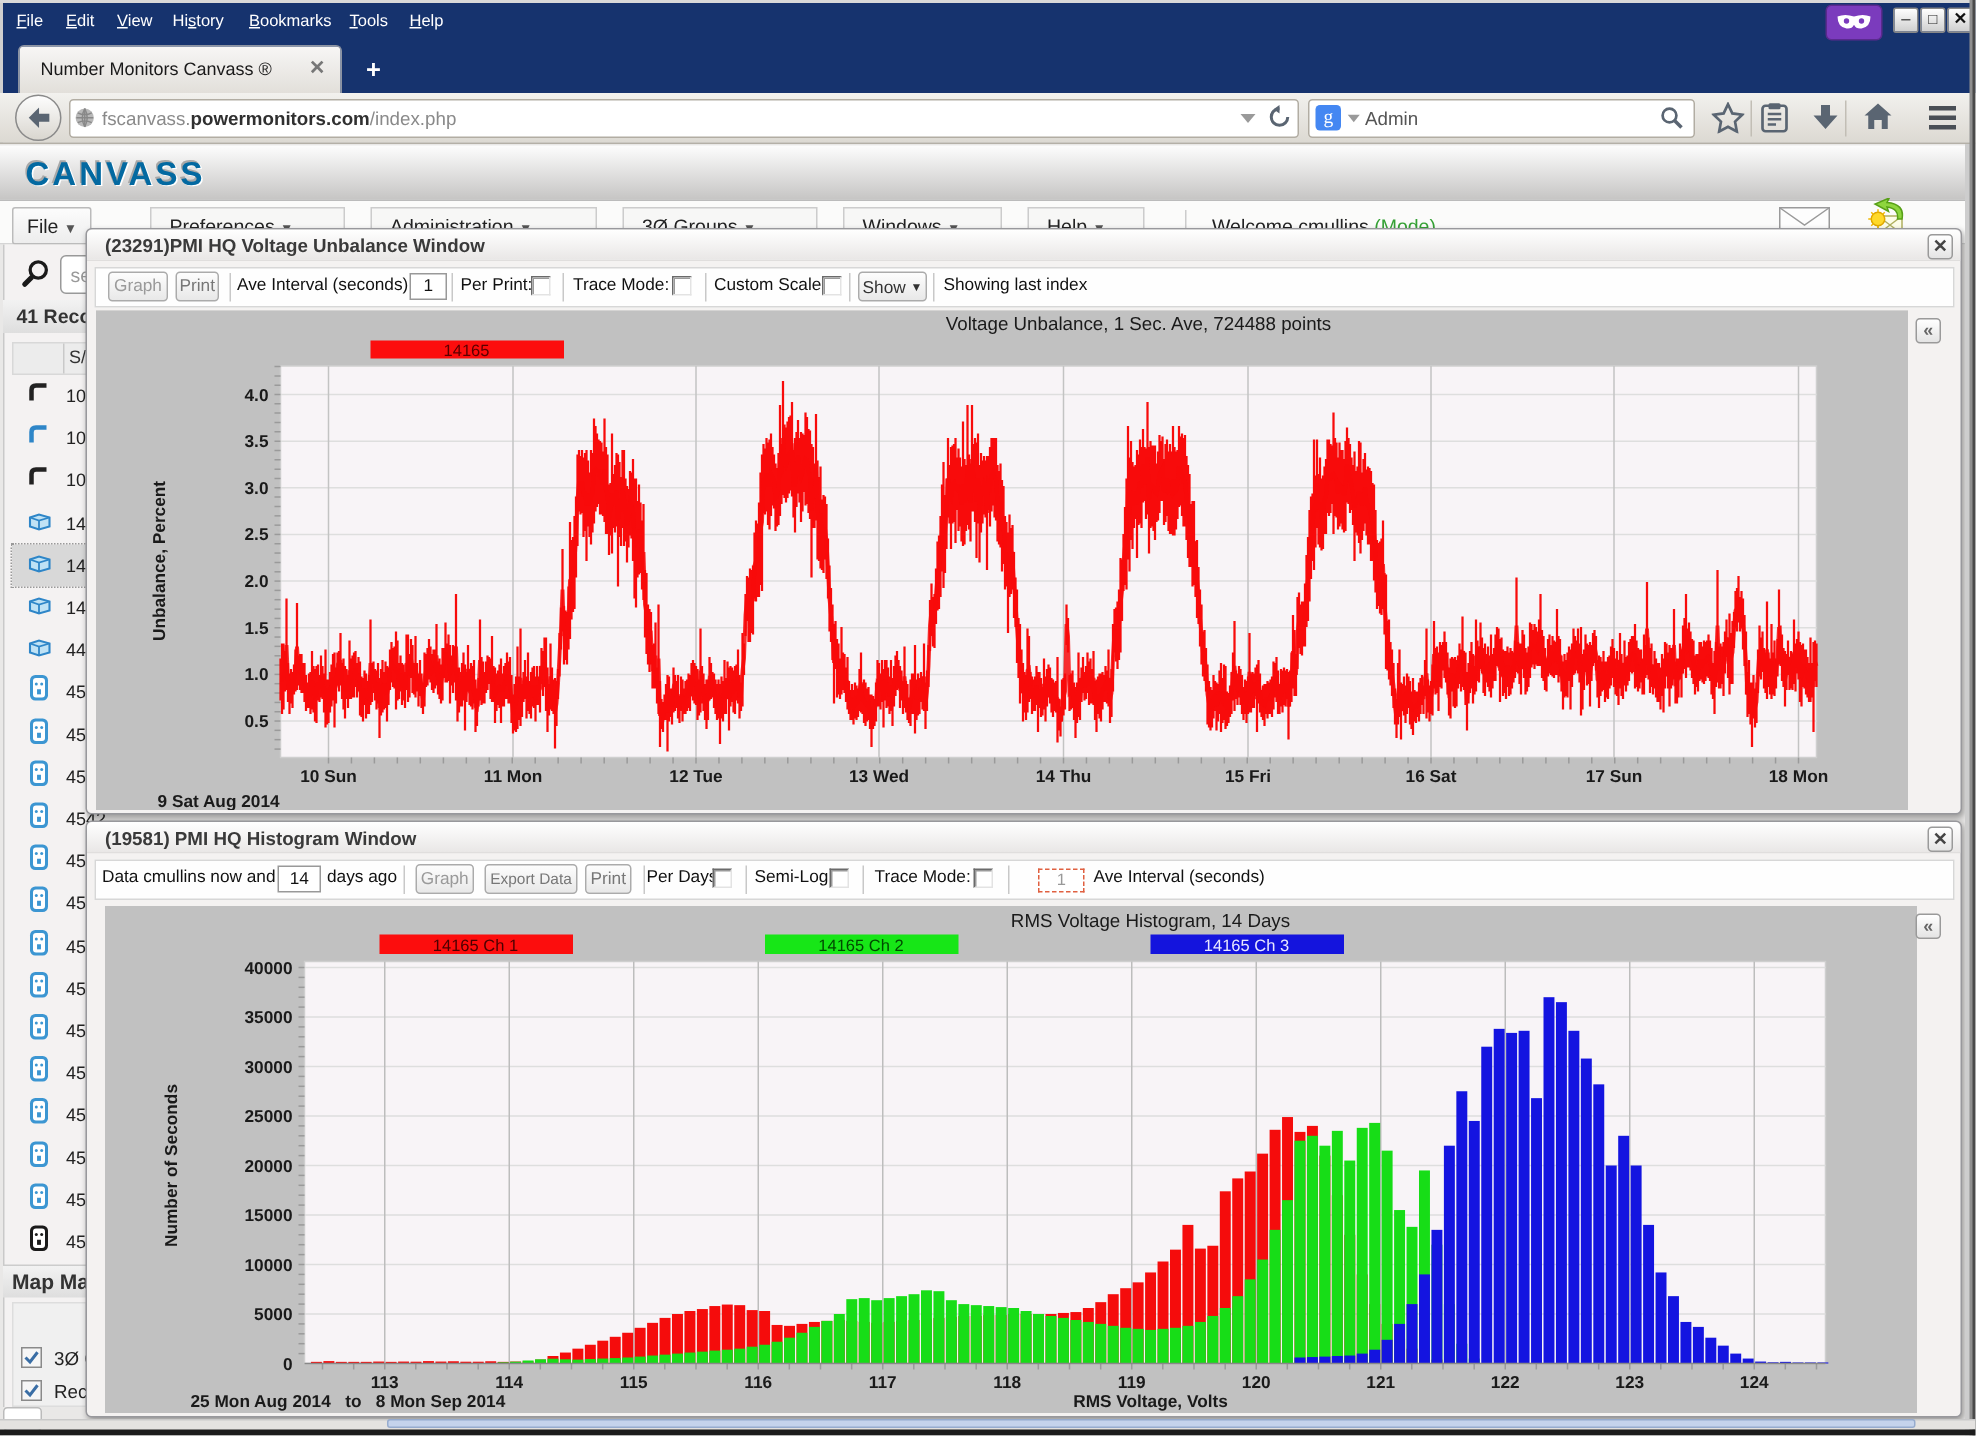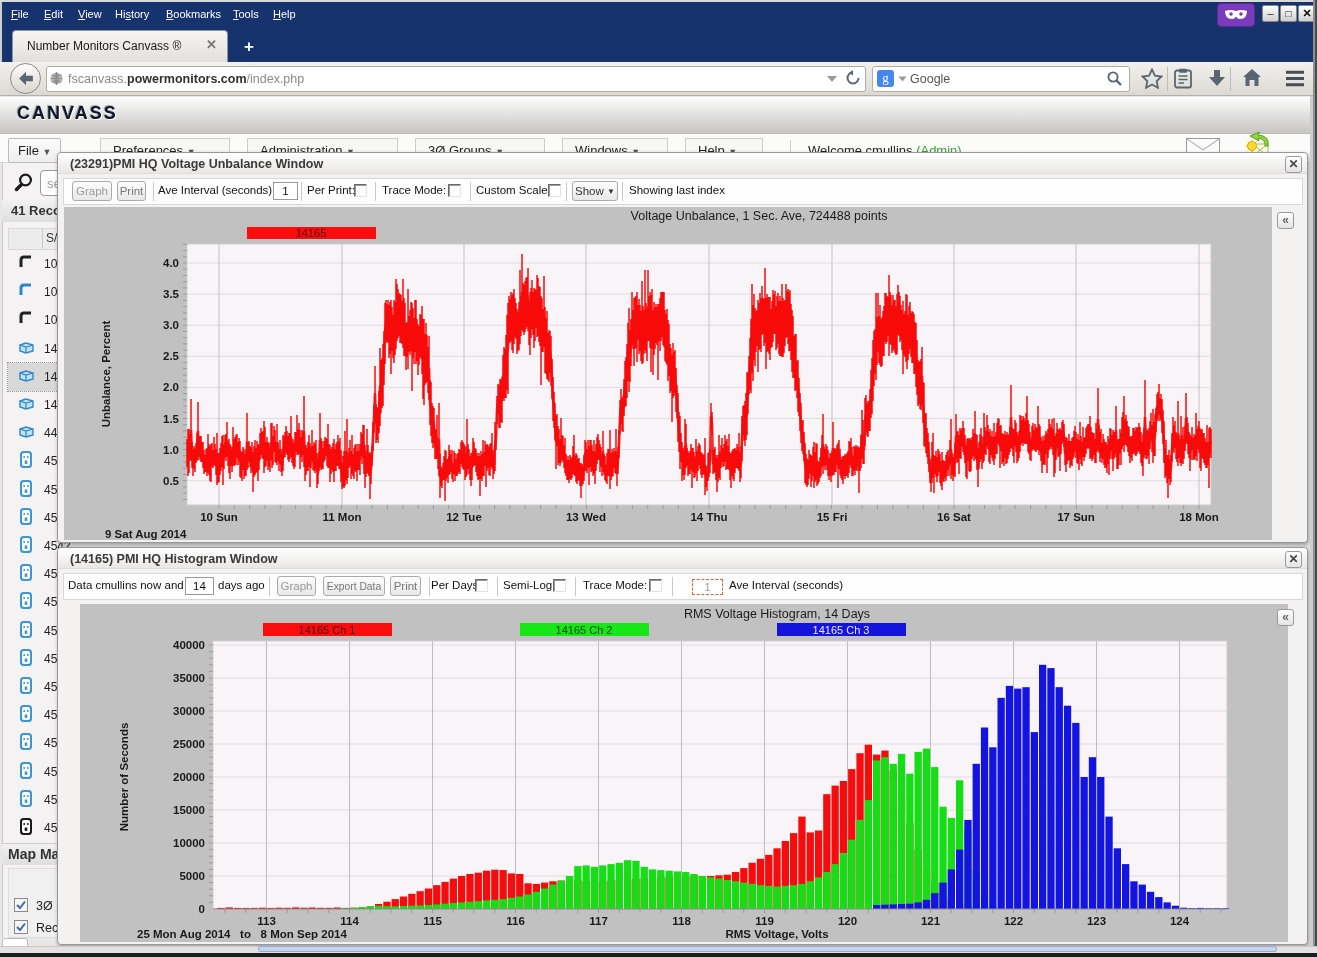--- a/index.html
+++ b/index.html
@@ -50,21 +50,21 @@
     <g transform="scale(-1,1) translate(-16,0)">
       <path d="M8 2.5 A5.5 5.5 0 1 1 2.5 8" fill="none" stroke="#5a6572" stroke-width="2"></path>
       <path d="M8 0 L12 2.8 L8 5.6 Z" fill="#5a6572"></path>
     </g>
   </svg>
 <div class="abs" style="left:872px;top:66px;width:258px;height:26px;background:#fff;border:1px solid #b2ada3;border-radius:3px"></div>
 <div class="abs" style="left:877px;top:70px;width:17px;height:17px;background:#4487f2;border-radius:3px;color:#fff;font-size:13px;font-family:&quot;Liberation Serif&quot;,serif;text-align:center;line-height:16px">g</div>
 <svg class="abs" style="left:898px;top:76px" width="9" height="6" viewBox="0 0 9 6">
     <path d="M0.5 0.5 L4.5 5.5 L8.5 0.5 Z" fill="#9a9a9a"></path>
   </svg>
-<div class="abs" style="left:910px;top:72px;font-size:12.5px;color:#555">Google</div>
+<div class="abs" style="left:910px;top:72px;font-size:12.5px;color:#555">Admin</div>
 <svg class="abs" style="left:1106px;top:70px" width="17" height="17" viewBox="0 0 17 17">
     <circle cx="7" cy="7" r="4.6" fill="none" stroke="#5a6572" stroke-width="1.8"></circle>
     <line x1="10.5" y1="10.5" x2="15" y2="15" stroke="#5a6572" stroke-width="2.4"></line>
   </svg>
 <svg class="abs" style="left:1141px;top:68px" width="22" height="21" viewBox="0 0 22 21">
     <path d="M11 1.5 L13.9 7.6 L20.5 8.5 L15.7 13.1 L16.9 19.7 L11 16.5 L5.1 19.7 L6.3 13.1 L1.5 8.5 L8.1 7.6 Z" fill="none" stroke="#5a6572" stroke-width="1.8"></path>
   </svg>
 <div class="abs" style="left:1167px;top:67px;width:1px;height:24px;background:#c2beb5"></div>
 <svg class="abs" style="left:1173px;top:68px" width="20" height="21" viewBox="0 0 20 21">
     <rect x="2" y="2.5" width="16" height="17" rx="2" fill="none" stroke="#5a6572" stroke-width="1.8"></rect>
@@ -77,30 +77,30 @@
 <div class="abs" style="left:1230px;top:67px;width:1px;height:24px;background:#c2beb5"></div>
 <svg class="abs" style="left:1241px;top:67px" width="22" height="22" viewBox="0 0 22 22">
     <path d="M11 2 L20 10 H17.5 V19 H13.5 V13 H8.5 V19 H4.5 V10 H2 Z" fill="#5a6572"></path>
   </svg>
 <svg class="abs" style="left:1285px;top:70px" width="20" height="17" viewBox="0 0 20 17">
     <path d="M1 2.2 H19 M1 8.5 H19 M1 14.8 H19" stroke="#4a4f56" stroke-width="3"></path>
   </svg>
 
 <div class="abs" style="left:0;top:96px;width:1310px;height:861px;background:#e9e8e7"></div>
 <div class="abs" style="left:0;top:97px;width:1310px;height:37px;background:linear-gradient(#fdfdfd,#c6c5c4);border-bottom:1px solid #bbb"></div>
-<div class="abs" style="left:17px;top:103px;font-size:18px;font-weight:bold;letter-spacing:2px;color:#0f172a;text-shadow:-1px -1px 0 #a8a8a8,1px 1px 0 #ffffff">CANVASS</div>
+<div class="abs" style="left:17px;top:103px;font-size:22px;font-weight:bold;letter-spacing:2px;color:#0369a1;text-shadow:-1px -1px 0 #a8a8a8,1px 1px 0 #ffffff">CANVASS</div>
 <div class="abs" style="left:0;top:134px;width:1310px;height:29px;background:#fbfbfa;border-bottom:1px solid #d5d5d5"></div>
 <div class="abs" style="left:8px;top:138px;height:25px;border:1px solid #bbb;border-radius:2px;background:linear-gradient(#fcfcfc,#ededed);padding:4px 9px;font-size:13px;color:#222">File <span style="font-size:9px;color:#555">▼</span></div>
 <div class="abs" style="left:100px;top:138px;height:25px;border:1px solid #ccc;background:#f7f7f6;padding:4px 12px;font-size:13px;color:#222;width:130px">Preferences <span style="font-size:9px;color:#555">▼</span></div>
 <div class="abs" style="left:247px;top:138px;height:25px;border:1px solid #ccc;background:#f7f7f6;padding:4px 12px;font-size:13px;color:#222;width:151px">Administration <span style="font-size:9px;color:#555">▼</span></div>
 <div class="abs" style="left:415px;top:138px;height:25px;border:1px solid #ccc;background:#f7f7f6;padding:4px 12px;font-size:13px;color:#222;width:130px">3Ø Groups <span style="font-size:9px;color:#555">▼</span></div>
 <div class="abs" style="left:562px;top:138px;height:25px;border:1px solid #ccc;background:#f7f7f6;padding:4px 12px;font-size:13px;color:#222;width:106px">Windows <span style="font-size:9px;color:#555">▼</span></div>
 <div class="abs" style="left:685px;top:138px;height:25px;border:1px solid #ccc;background:#f7f7f6;padding:4px 12px;font-size:13px;color:#222;width:78px">Help <span style="font-size:9px;color:#555">▼</span></div>
 <div class="abs" style="left:790px;top:140px;width:1px;height:20px;background:#ccc"></div>
-<div class="abs" style="left:808px;top:143px;font-size:13px;color:#222">Welcome cmullins <span style="color:#35a135">(Admin)</span></div>
+<div class="abs" style="left:808px;top:143px;font-size:13px;color:#222">Welcome cmullins <span style="color:#35a135">(Mode)</span></div>
 <svg class="abs" style="left:1186px;top:138px" width="34" height="17" viewBox="0 0 34 17">
     <rect x="0.5" y="0.5" width="33" height="16" fill="#fdfdfd" stroke="#9a9a9a"></rect>
     <path d="M0.5 0.5 L17 12 L33.5 0.5" fill="none" stroke="#9a9a9a"></path>
   </svg>
 <svg class="abs" style="left:1240px;top:132px" width="32" height="26" viewBox="0 0 32 26">
     <rect x="12" y="12" width="16" height="12" fill="#fdfde8" stroke="#b0b060"></rect>
     <path d="M12 12 L28 24 M12 24 L28 12" stroke="#b0b060" fill="none"></path>
     <path d="M28 14 Q30 4 18 3 L19.5 0 L10 4 L19 9 L18 6 Q26 7 25 14 Z" fill="#8ed63e" stroke="#58a018" stroke-width="1"></path>
     <circle cx="12" cy="14" r="4.5" fill="#ffd92a" stroke="#e0a800"></circle>
     <g stroke="#f0b800">
@@ -509,21 +509,21 @@
         </g>
 <path d="M123 232V260 M124 222V269 M125 222V266 M126 227V254 M127 192V253 M128 235V261 M129 242V269 M130 239V262 M131 241V265 M132 236V256 M133 226V254 M134 195V253 M135 230V250 M136 229V253 M137 229V255 M138 235V255 M139 235V261 M140 243V267 M141 248V265 M142 242V265 M143 241V269 M144 227V266 M145 237V268 M146 239V274 M147 237V275 M148 236V260 M149 243V261 M150 230V258 M151 237V259 M152 242V268 M153 226V278 M154 246V276 M155 246V275 M156 241V268 M157 236V264 M158 229V260 M159 228V278 M160 238V262 M161 228V250 M162 227V254 M163 215V250 M164 235V259 M165 232V266 M166 237V272 M167 239V259 M168 243V265 M169 220V259 M170 232V259 M171 230V258 M172 228V258 M173 227V251 M174 235V258 M175 231V254 M176 234V270 M177 244V271 M178 245V274 M179 240V263 M180 242V272 M181 247V269 M182 243V269 M183 206V263 M184 235V261 M185 234V255 M186 239V260 M187 240V266 M188 235V262 M189 245V285 M190 239V270 M191 233V268 M192 241V266 M193 234V265 M194 237V274 M195 238V263 M196 226V253 M197 221V248 M198 225V251 M199 224V252 M200 214V266 M201 220V260 M202 235V259 M203 230V254 M204 235V263 M205 236V260 M206 241V265 M207 216V253 M208 216V261 M209 229V258 M210 219V245 M211 223V255 M212 235V256 M213 217V258 M214 235V254 M215 242V264 M216 233V257 M217 242V265 M218 248V269 M219 228V264 M220 229V251 M221 225V250 M222 219V246 M223 224V248 M224 229V253 M225 226V255 M226 226V252 M227 209V250 M228 234V256 M229 232V259 M230 236V262 M231 225V260 M232 225V245 M233 208V248 M234 222V248 M235 216V247 M236 223V262 M237 230V250 M238 223V255 M239 224V248 M240 189V260 M241 238V274 M242 238V268 M243 241V264 M244 235V264 M245 228V260 M246 236V280 M247 241V261 M248 223V254 M249 239V263 M250 235V264 M251 237V266 M252 233V262 M253 246V281 M254 252V277 M255 245V264 M256 206V260 M257 231V263 M258 234V262 M259 241V262 M260 234V255 M261 230V253 M262 231V249 M263 232V259 M264 217V261 M265 237V261 M266 238V275 M267 242V267 M268 240V263 M269 236V265 M270 232V275 M271 242V264 M272 237V264 M273 235V259 M274 228V259 M275 234V262 M276 231V262 M277 243V275 M278 256V282 M279 249V280 M280 244V281 M281 224V279 M282 244V273 M283 212V277 M284 249V271 M285 241V261 M286 233V259 M287 244V272 M288 228V267 M289 247V269 M290 241V272 M291 238V264 M292 237V265 M293 244V274 M294 237V263 M295 244V263 M296 237V268 M297 225V249 M298 227V257 M299 218V251 M300 218V267 M301 238V281 M302 249V270 M303 222V266 M304 238V267 M305 246V269 M306 245V292 M307 247V277 M308 239V259 M309 215V244 M310 198V226 M311 159V214 M312 197V236 M313 200V233 M314 201V236 M315 184V226 M316 141V219 M317 153V206 M318 151V201 M319 137V199 M320 124V178 M321 96V157 M322 93V134 M323 97V136 M324 93V135 M325 98V151 M326 95V147 M327 93V167 M328 100V144 M329 108V151 M330 93V156 M331 95V148 M332 72V142 M333 77V134 M334 82V131 M335 86V129 M336 87V136 M337 88V136 M338 94V137 M339 72V141 M340 91V149 M341 96V149 M342 116V163 M343 115V150 M344 82V162 M345 109V145 M346 103V148 M347 95V144 M348 96V184 M349 101V151 M350 111V157 M351 93V145 M352 93V157 M353 112V154 M354 117V168 M355 119V158 M356 107V150 M357 108V152 M358 99V167 M359 112V192 M360 112V198 M361 127V178 M362 116V176 M363 128V175 M364 140V186 M365 129V193 M366 173V218 M367 175V229 M368 196V236 M369 199V241 M370 201V236 M371 223V252 M372 222V252 M373 208V252 M374 238V262 M375 196V269 M376 247V291 M377 259V279 M378 261V281 M379 256V273 M380 249V273 M381 243V294 M382 244V274 M383 252V271 M384 252V276 M385 238V268 M386 243V267 M387 247V265 M388 243V272 M389 257V275 M390 244V267 M391 246V274 M392 252V269 M393 247V269 M394 246V267 M395 242V265 M396 243V267 M397 235V257 M398 233V260 M399 235V262 M400 237V263 M401 239V273 M402 246V270 M403 212V268 M404 237V262 M405 242V267 M406 249V273 M407 246V279 M408 246V273 M409 231V260 M410 235V259 M411 241V258 M412 242V265 M413 246V269 M414 249V273 M415 246V272 M416 249V289 M417 244V272 M418 247V274 M419 233V269 M420 245V269 M421 234V259 M422 238V280 M423 237V264 M424 238V261 M425 240V268 M426 237V269 M427 236V260 M428 226V262 M429 243V272 M430 248V267 M431 215V264 M432 222V243 M433 189V217 M434 177V207 M435 178V221 M436 172V221 M437 173V215 M438 170V216 M439 148V192 M440 140V194 M441 142V191 M442 128V191 M443 108V183 M444 96V187 M445 89V135 M446 92V136 M447 85V134 M448 88V143 M449 86V146 M450 82V137 M451 91V130 M452 96V132 M453 102V147 M454 105V144 M455 95V143 M456 63V137 M457 89V129 M458 47V123 M459 76V125 M460 78V128 M461 74V125 M462 71V122 M463 70V120 M464 61V124 M465 93V138 M466 85V148 M467 81V131 M468 73V122 M469 85V128 M470 81V141 M471 82V134 M472 83V121 M473 68V130 M474 71V129 M475 79V135 M476 80V139 M477 89V178 M478 91V145 M479 102V145 M480 69V140 M481 100V166 M482 111V167 M483 104V172 M484 126V173 M485 123V175 M486 124V166 M487 129V179 M488 152V192 M489 170V214 M490 185V221 M491 196V233 M492 209V262 M493 207V239 M494 219V258 M495 222V256 M496 232V259 M497 211V256 M498 228V253 M499 229V255 M500 238V261 M501 231V266 M502 247V269 M503 253V273 M504 249V273 M505 253V276 M506 248V272 M507 250V273 M508 252V271 M509 239V267 M510 228V268 M511 249V269 M512 246V275 M513 248V277 M514 252V274 M515 251V273 M516 256V279 M517 256V291 M518 257V279 M519 259V277 M520 248V274 M521 233V264 M522 235V264 M523 242V266 M524 233V261 M525 239V278 M526 233V260 M527 233V265 M528 238V264 M529 244V269 M530 233V267 M531 245V277 M532 237V264 M533 230V257 M534 227V253 M535 233V252 M536 237V265 M537 240V260 M538 247V269 M539 224V265 M540 247V268 M541 249V273 M542 258V275 M543 246V277 M544 242V269 M545 242V269 M546 223V282 M547 246V273 M548 242V270 M549 245V269 M550 241V261 M551 244V266 M552 222V267 M553 248V279 M554 240V267 M555 223V251 M556 193V227 M557 182V217 M558 191V224 M559 189V225 M560 172V209 M561 154V200 M562 150V199 M563 137V191 M564 116V174 M565 101V185 M566 123V175 M567 112V159 M568 85V138 M569 103V142 M570 91V159 M571 90V142 M572 89V141 M573 85V155 M574 98V133 M575 92V147 M576 98V144 M577 104V154 M578 74V157 M579 99V156 M580 103V147 M581 63V143 M582 96V146 M583 102V154 M584 63V134 M585 89V134 M586 85V141 M587 88V165 M588 82V142 M589 103V168 M590 95V148 M591 100V142 M592 97V136 M593 100V138 M594 97V173 M595 97V133 M596 91V144 M597 85V134 M598 85V130 M599 85V138 M600 85V140 M601 103V154 M602 107V156 M603 102V158 M604 113V174 M605 117V169 M606 137V186 M607 141V184 M608 148V215 M609 136V191 M610 145V189 M611 143V186 M612 161V205 M613 178V211 M614 186V235 M615 205V245 M616 209V262 M617 226V255 M618 235V274 M619 241V268 M620 243V273 M621 212V268 M622 217V261 M623 241V259 M624 244V269 M625 246V267 M626 244V267 M627 237V263 M628 241V281 M629 241V265 M630 245V271 M631 251V270 M632 232V266 M633 244V274 M634 239V264 M635 236V258 M636 238V262 M637 245V268 M638 246V271 M639 248V267 M640 247V268 M641 231V288 M642 259V280 M643 264V284 M644 246V274 M645 245V270 M646 242V266 M647 196V223 M648 205V228 M649 243V267 M650 242V266 M651 240V265 M652 248V273 M653 251V285 M654 248V275 M655 228V271 M656 245V273 M657 238V261 M658 231V255 M659 241V260 M660 237V259 M661 228V255 M662 234V263 M663 232V262 M664 239V262 M665 227V263 M666 247V273 M667 246V281 M668 244V269 M669 242V272 M670 242V274 M671 241V266 M672 243V261 M673 237V261 M674 240V262 M675 226V264 M676 245V275 M677 239V271 M678 209V254 M679 199V228 M680 198V234 M681 194V239 M682 186V233 M683 165V228 M684 166V207 M685 149V187 M686 131V183 M687 112V186 M688 77V166 M689 98V174 M690 87V153 M691 101V159 M692 104V145 M693 103V139 M694 93V165 M695 96V143 M696 86V142 M697 91V145 M698 79V128 M699 91V127 M700 92V139 M701 61V136 M702 91V162 M703 87V145 M704 90V144 M705 90V147 M706 90V153 M707 102V141 M708 94V140 M709 83V135 M710 87V127 M711 84V127 M712 99V143 M713 89V141 M714 86V137 M715 94V147 M716 89V149 M717 94V149 M718 77V150 M719 91V150 M720 94V146 M721 93V139 M722 77V131 M723 84V130 M724 82V137 M725 85V144 M726 83V144 M727 97V153 M728 103V165 M729 109V171 M730 129V171 M731 127V184 M732 127V183 M733 154V191 M734 153V205 M735 171V209 M736 186V224 M737 196V236 M738 214V244 M739 213V247 M740 225V254 M741 236V276 M742 247V278 M743 251V280 M744 253V278 M745 243V272 M746 247V267 M747 248V280 M748 249V274 M749 240V269 M750 235V281 M751 245V275 M752 236V273 M753 237V279 M754 254V277 M755 255V275 M756 250V271 M757 241V269 M758 228V260 M759 207V267 M760 240V259 M761 242V263 M762 237V258 M763 239V263 M764 243V269 M765 251V273 M766 246V269 M767 247V275 M768 244V269 M769 215V268 M770 242V268 M771 241V265 M772 242V265 M773 238V257 M774 236V281 M775 233V262 M776 242V268 M777 253V271 M778 250V273 M779 249V277 M780 249V269 M781 247V272 M782 248V269 M783 246V269 M784 244V271 M785 234V266 M786 235V258 M787 231V261 M788 240V269 M789 249V269 M790 239V264 M791 240V268 M792 238V263 M793 240V264 M794 239V259 M795 241V286 M796 240V264 M797 228V261 M798 203V252 M799 213V257 M800 229V257 M801 191V239 M802 188V225 M803 196V229 M804 194V230 M805 194V224 M806 182V224 M807 163V211 M808 151V207 M809 133V194 M810 124V179 M811 122V167 M812 86V173 M813 110V158 M814 86V145 M815 109V156 M816 98V158 M817 112V160 M818 110V159 M819 104V149 M820 99V149 M821 86V135 M822 86V137 M823 89V135 M824 90V129 M825 68V149 M826 85V137 M827 88V138 M828 98V146 M829 88V144 M830 93V142 M831 93V146 M832 99V148 M833 87V147 M834 78V128 M835 85V129 M836 89V135 M837 98V133 M838 103V143 M839 94V167 M840 107V148 M841 104V150 M842 87V155 M843 88V162 M844 108V153 M845 99V147 M846 95V142 M847 106V150 M848 104V156 M849 105V156 M850 107V167 M851 115V167 M852 116V180 M853 133V188 M854 153V199 M855 155V197 M856 154V202 M857 152V203 M858 140V199 M859 175V216 M860 176V239 M861 207V240 M862 206V246 M863 221V250 M864 226V257 M865 235V265 M866 252V276 M867 259V285 M868 235V276 M869 226V271 M870 248V286 M871 249V267 M872 244V270 M873 250V275 M874 242V269 M875 244V265 M876 247V276 M877 254V279 M878 245V283 M879 253V274 M880 254V275 M881 254V271 M882 248V274 M883 245V269 M884 243V263 M885 250V269 M886 233V257 M887 212V272 M888 246V268 M889 250V274 M890 247V269 M891 236V270 M892 207V252 M893 225V256 M894 224V255 M895 228V267 M896 221V251 M897 223V252 M898 221V240 M899 214V245 M900 221V248 M901 228V256 M902 238V270 M903 232V272 M904 231V254 M905 232V264 M906 231V265 M907 233V264 M908 230V252 M909 222V249 M910 226V254 M911 204V251 M912 227V253 M913 228V263 M914 241V280 M915 235V262 M916 227V255 M917 221V252 M918 229V262 M919 237V256 M920 206V254 M921 220V247 M922 224V248 M923 208V239 M924 218V242 M925 225V255 M926 222V257 M927 229V248 M928 224V251 M929 230V254 M930 216V258 M931 229V252 M932 225V247 M933 216V247 M934 211V237 M935 212V238 M936 219V261 M937 218V244 M938 226V257 M939 227V255 M940 227V259 M941 224V251 M942 228V257 M943 225V256 M944 227V252 M945 228V248 M946 220V245 M947 178V241 M948 221V242 M949 222V249 M950 222V256 M951 213V239 M952 216V245 M953 225V256 M954 228V254 M955 224V251 M956 208V245 M957 209V238 M958 213V236 M959 209V239 M960 211V236 M961 214V237 M962 206V237 M963 189V237 M964 213V245 M965 217V247 M966 225V253 M967 232V254 M968 219V244 M969 216V242 M970 223V243 M971 217V244 M972 220V245 M973 221V243 M974 199V243 M975 217V248 M976 219V244 M977 230V254 M978 234V266 M979 229V258 M980 233V257 M981 228V258 M982 224V247 M983 226V266 M984 222V251 M985 212V243 M986 217V242 M987 220V240 M988 212V242 M989 222V248 M990 211V270 M991 229V266 M992 226V253 M993 216V241 M994 222V250 M995 223V249 M996 221V264 M997 223V247 M998 215V237 M999 213V235 M1000 217V240 M1001 233V258 M1002 230V265 M1003 231V257 M1004 234V254 M1005 227V253 M1006 234V261 M1007 234V258 M1008 231V259 M1009 230V252 M1010 224V250 M1011 219V245 M1012 225V251 M1013 232V256 M1014 227V257 M1015 233V263 M1016 215V252 M1017 229V257 M1018 235V259 M1019 220V250 M1020 231V254 M1021 230V250 M1022 221V247 M1023 219V241 M1024 217V242 M1025 217V241 M1026 209V252 M1027 220V251 M1028 225V254 M1029 226V252 M1030 226V248 M1031 232V256 M1032 216V256 M1033 223V245 M1034 181V243 M1035 218V246 M1036 225V255 M1037 222V251 M1038 236V256 M1039 227V252 M1040 232V258 M1041 235V261 M1042 235V261 M1043 238V266 M1044 229V257 M1045 232V268 M1046 221V252 M1047 222V244 M1048 228V252 M1049 223V264 M1050 225V252 M1051 225V250 M1052 199V246 M1053 234V262 M1054 232V262 M1055 232V258 M1056 222V246 M1057 226V258 M1058 210V242 M1059 205V239 M1060 189V245 M1061 212V238 M1062 208V238 M1063 214V240 M1064 219V245 M1065 220V249 M1066 230V256 M1067 229V251 M1068 229V254 M1069 221V247 M1070 221V246 M1071 224V248 M1072 220V249 M1073 221V247 M1074 220V244 M1075 216V245 M1076 220V247 M1077 225V256 M1078 235V259 M1079 227V269 M1080 221V251 M1081 173V248 M1082 224V252 M1083 222V252 M1084 224V249 M1085 221V257 M1086 214V242 M1087 206V231 M1088 218V245 M1089 202V256 M1090 215V249 M1091 207V249 M1092 201V225 M1093 187V212 M1094 185V214 M1095 177V208 M1096 191V214 M1097 187V212 M1098 192V226 M1099 203V237 M1100 214V256 M1101 241V271 M1102 233V269 M1103 248V276 M1104 248V291 M1105 243V272 M1106 252V278 M1107 248V275 M1108 226V255 M1109 210V244 M1110 218V246 M1111 214V241 M1112 225V252 M1113 228V255 M1114 194V259 M1115 228V251 M1116 232V256 M1117 209V259 M1118 228V256 M1119 220V257 M1120 232V252 M1121 219V244 M1122 186V236 M1123 210V237 M1124 216V247 M1125 225V251 M1126 227V264 M1127 229V253 M1128 220V243 M1129 231V253 M1130 227V252 M1131 229V253 M1132 206V249 M1133 222V254 M1134 219V242 M1135 214V246 M1136 221V261 M1137 223V264 M1138 222V251 M1139 226V252 M1140 226V256 M1141 231V258 M1142 235V261 M1143 218V261 M1144 235V258 M1145 221V281 M1146 220V247 M1147 222V251" stroke="#f80b0b" stroke-width="1.5" fill="none"></path>
 <path d="M123 246 L124 246 L125 244 L126 241 L127 223 L128 248 L129 255 L130 250 L131 253 L132 246 L133 240 L134 224 L135 240 L136 241 L137 242 L138 245 L139 248 L140 255 L141 257 L142 254 L143 255 L144 247 L145 253 L146 257 L147 256 L148 248 L149 252 L150 244 L151 248 L152 255 L153 252 L154 261 L155 260 L156 254 L157 250 L158 245 L159 253 L160 250 L161 239 L162 241 L163 233 L164 247 L165 249 L166 254 L167 249 L168 254 L169 240 L170 246 L171 244 L172 243 L173 239 L174 246 L175 242 L176 252 L177 257 L178 259 L179 252 L180 257 L181 258 L182 256 L183 235 L184 248 L185 245 L186 249 L187 253 L188 248 L189 265 L190 255 L191 251 L192 253 L193 249 L194 256 L195 251 L196 239 L197 235 L198 238 L199 238 L200 240 L201 240 L202 247 L203 242 L204 249 L205 248 L206 253 L207 235 L208 239 L209 243 L210 232 L211 239 L212 245 L213 237 L214 245 L215 253 L216 245 L217 254 L218 259 L219 246 L220 240 L221 238 L222 233 L223 236 L224 241 L225 240 L226 239 L227 230 L228 245 L229 246 L230 249 L231 243 L232 235 L233 228 L234 235 L235 232 L236 242 L237 240 L238 239 L239 236 L240 224 L241 256 L242 253 L243 253 L244 249 L245 244 L246 258 L247 251 L248 239 L249 251 L250 249 L251 252 L252 247 L253 264 L254 265 L255 255 L256 233 L257 247 L258 248 L259 251 L260 244 L261 241 L262 240 L263 246 L264 239 L265 249 L266 256 L267 254 L268 252 L269 251 L270 253 L271 253 L272 250 L273 247 L274 243 L275 248 L276 247 L277 259 L278 269 L279 264 L280 262 L281 251 L282 258 L283 245 L284 260 L285 251 L286 246 L287 258 L288 248 L289 258 L290 257 L291 251 L292 251 L293 259 L294 250 L295 254 L296 252 L297 237 L298 242 L299 235 L300 243 L301 260 L302 259 L303 244 L304 252 L305 258 L306 268 L307 262 L308 249 L309 230 L310 212 L311 186 L312 216 L313 217 L314 219 L315 205 L316 180 L317 179 L318 176 L319 168 L320 151 L321 126 L322 114 L323 117 L324 114 L325 124 L326 121 L327 130 L328 122 L329 130 L330 124 L331 122 L332 107 L333 106 L334 107 L335 107 L336 111 L337 112 L338 116 L339 106 L340 120 L341 122 L342 139 L343 132 L344 122 L345 127 L346 125 L347 120 L348 140 L349 126 L350 134 L351 119 L352 125 L353 133 L354 143 L355 139 L356 128 L357 130 L358 133 L359 152 L360 155 L361 153 L362 146 L363 152 L364 163 L365 161 L366 196 L367 202 L368 216 L369 220 L370 218 L371 238 L372 237 L373 230 L374 250 L375 232 L376 269 L377 269 L378 271 L379 265 L380 261 L381 268 L382 259 L383 261 L384 264 L385 253 L386 255 L387 256 L388 258 L389 266 L390 256 L391 260 L392 261 L393 258 L394 257 L395 254 L396 255 L397 246 L398 247 L399 249 L400 250 L401 256 L402 258 L403 240 L404 249 L405 254 L406 261 L407 262 L408 259 L409 246 L410 247 L411 250 L412 254 L413 258 L414 261 L415 259 L416 269 L417 258 L418 261 L419 251 L420 257 L421 246 L422 259 L423 251 L424 249 L425 254 L426 253 L427 248 L428 244 L429 257 L430 257 L431 240 L432 232 L433 203 L434 192 L435 200 L436 197 L437 194 L438 193 L439 170 L440 167 L441 167 L442 160 L443 146 L444 141 L445 112 L446 114 L447 109 L448 116 L449 116 L450 109 L451 111 L452 114 L453 125 L454 124 L455 119 L456 100 L457 109 L458 85 L459 100 L460 103 L461 100 L462 96 L463 95 L464 93 L465 116 L466 116 L467 106 L468 97 L469 107 L470 111 L471 108 L472 102 L473 99 L474 100 L475 107 L476 110 L477 133 L478 118 L479 124 L480 105 L481 133 L482 139 L483 138 L484 150 L485 149 L486 145 L487 154 L488 172 L489 192 L490 203 L491 214 L492 235 L493 223 L494 238 L495 239 L496 246 L497 233 L498 241 L499 242 L500 250 L501 249 L502 258 L503 263 L504 261 L505 264 L506 260 L507 262 L508 261 L509 253 L510 248 L511 259 L512 260 L513 262 L514 263 L515 262 L516 268 L517 274 L518 268 L519 268 L520 261 L521 248 L522 249 L523 254 L524 247 L525 259 L526 246 L527 249 L528 251 L529 257 L530 250 L531 261 L532 250 L533 243 L534 240 L535 242 L536 251 L537 250 L538 258 L539 244 L540 258 L541 261 L542 266 L543 261 L544 255 L545 255 L546 253 L547 259 L548 256 L549 257 L550 251 L551 255 L552 244 L553 263 L554 254 L555 237 L556 210 L557 200 L558 208 L559 207 L560 190 L561 177 L562 174 L563 164 L564 145 L565 143 L566 149 L567 135 L568 112 L569 123 L570 125 L571 116 L572 115 L573 120 L574 116 L575 120 L576 121 L577 129 L578 116 L579 128 L580 125 L581 103 L582 121 L583 128 L584 99 L585 111 L586 113 L587 127 L588 112 L589 136 L590 121 L591 121 L592 116 L593 119 L594 135 L595 115 L596 117 L597 110 L598 108 L599 111 L600 112 L601 128 L602 131 L603 130 L604 144 L605 143 L606 161 L607 163 L608 181 L609 164 L610 167 L611 165 L612 183 L613 194 L614 211 L615 225 L616 235 L617 240 L618 254 L619 254 L620 258 L621 240 L622 239 L623 250 L624 257 L625 257 L626 255 L627 250 L628 261 L629 253 L630 258 L631 261 L632 249 L633 259 L634 251 L635 247 L636 250 L637 257 L638 258 L639 258 L640 258 L641 259 L642 270 L643 274 L644 260 L645 258 L646 254 L647 209 L648 217 L649 255 L650 254 L651 253 L652 261 L653 268 L654 262 L655 250 L656 259 L657 249 L658 243 L659 251 L660 248 L661 242 L662 248 L663 247 L664 250 L665 245 L666 260 L667 264 L668 257 L669 257 L670 258 L671 253 L672 252 L673 249 L674 251 L675 245 L676 260 L677 255 L678 231 L679 214 L680 216 L681 217 L682 210 L683 196 L684 187 L685 168 L686 157 L687 149 L688 121 L689 136 L690 120 L691 130 L692 125 L693 121 L694 129 L695 120 L696 114 L697 118 L698 103 L699 109 L700 116 L701 98 L702 126 L703 116 L704 117 L705 118 L706 121 L707 122 L708 117 L709 109 L710 107 L711 105 L712 121 L713 115 L714 112 L715 120 L716 119 L717 121 L718 113 L719 121 L720 120 L721 116 L722 104 L723 107 L724 109 L725 114 L726 114 L727 125 L728 134 L729 140 L730 150 L731 155 L732 155 L733 173 L734 179 L735 190 L736 205 L737 216 L738 229 L739 230 L740 240 L741 256 L742 262 L743 266 L744 265 L745 258 L746 257 L747 264 L748 261 L749 254 L750 258 L751 260 L752 254 L753 258 L754 265 L755 265 L756 261 L757 255 L758 244 L759 237 L760 249 L761 252 L762 247 L763 251 L764 256 L765 262 L766 258 L767 261 L768 256 L769 241 L770 255 L771 253 L772 253 L773 248 L774 259 L775 247 L776 255 L777 262 L778 262 L779 263 L780 259 L781 259 L782 259 L783 257 L784 258 L785 250 L786 247 L787 246 L788 254 L789 259 L790 252 L791 254 L792 250 L793 252 L794 249 L795 264 L796 252 L797 245 L798 227 L799 235 L800 243 L801 215 L802 207 L803 212 L804 212 L805 209 L806 203 L807 187 L808 179 L809 163 L810 152 L811 144 L812 130 L813 134 L814 115 L815 132 L816 128 L817 136 L818 134 L819 126 L820 124 L821 111 L822 112 L823 112 L824 110 L825 109 L826 111 L827 113 L828 122 L829 116 L830 117 L831 120 L832 123 L833 117 L834 103 L835 107 L836 112 L837 116 L838 123 L839 131 L840 127 L841 127 L842 121 L843 125 L844 130 L845 123 L846 118 L847 128 L848 130 L849 131 L850 137 L851 141 L852 148 L853 160 L854 176 L855 176 L856 178 L857 177 L858 169 L859 196 L860 208 L861 223 L862 226 L863 235 L864 242 L865 250 L866 264 L867 272 L868 256 L869 249 L870 267 L871 258 L872 257 L873 262 L874 255 L875 254 L876 261 L877 267 L878 264 L879 264 L880 264 L881 263 L882 261 L883 257 L884 253 L885 259 L886 245 L887 242 L888 257 L889 262 L890 258 L891 253 L892 229 L893 240 L894 240 L895 247 L896 236 L897 237 L898 230 L899 230 L900 235 L901 242 L902 254 L903 252 L904 242 L905 248 L906 248 L907 249 L908 241 L909 236 L910 240 L911 227 L912 240 L913 246 L914 260 L915 249 L916 241 L917 237 L918 246 L919 247 L920 230 L921 234 L922 236 L923 224 L924 230 L925 240 L926 239 L927 238 L928 237 L929 242 L930 237 L931 240 L932 236 L933 231 L934 224 L935 225 L936 240 L937 231 L938 242 L939 241 L940 243 L941 237 L942 243 L943 240 L944 239 L945 238 L946 232 L947 210 L948 231 L949 236 L950 239 L951 226 L952 230 L953 241 L954 241 L955 237 L956 226 L957 223 L958 224 L959 224 L960 224 L961 226 L962 221 L963 213 L964 229 L965 232 L966 239 L967 243 L968 232 L969 229 L970 233 L971 230 L972 233 L973 232 L974 221 L975 233 L976 232 L977 242 L978 250 L979 243 L980 245 L981 243 L982 235 L983 246 L984 237 L985 228 L986 230 L987 230 L988 227 L989 235 L990 241 L991 247 L992 240 L993 229 L994 236 L995 236 L996 243 L997 235 L998 226 L999 224 L1000 229 L1001 246 L1002 247 L1003 244 L1004 244 L1005 240 L1006 248 L1007 246 L1008 245 L1009 241 L1010 237 L1011 232 L1012 238 L1013 244 L1014 242 L1015 248 L1016 233 L1017 243 L1018 247 L1019 235 L1020 243 L1021 240 L1022 234 L1023 230 L1024 230 L1025 229 L1026 231 L1027 236 L1028 239 L1029 239 L1030 237 L1031 244 L1032 236 L1033 234 L1034 212 L1035 232 L1036 240 L1037 236 L1038 246 L1039 240 L1040 245 L1041 248 L1042 248 L1043 252 L1044 243 L1045 250 L1046 236 L1047 233 L1048 240 L1049 244 L1050 238 L1051 237 L1052 223 L1053 248 L1054 247 L1055 245 L1056 234 L1057 242 L1058 226 L1059 222 L1060 217 L1061 225 L1062 223 L1063 227 L1064 232 L1065 234 L1066 243 L1067 240 L1068 241 L1069 234 L1070 234 L1071 236 L1072 234 L1073 234 L1074 232 L1075 231 L1076 233 L1077 240 L1078 247 L1079 248 L1080 236 L1081 210 L1082 238 L1083 237 L1084 236 L1085 239 L1086 228 L1087 218 L1088 231 L1089 229 L1090 232 L1091 228 L1092 213 L1093 200 L1094 199 L1095 192 L1096 203 L1097 199 L1098 209 L1099 220 L1100 235 L1101 256 L1102 251 L1103 262 L1104 269 L1105 258 L1106 265 L1107 261 L1108 241 L1109 227 L1110 232 L1111 227 L1112 238 L1113 242 L1114 226 L1115 240 L1116 244 L1117 234 L1118 242 L1119 238 L1120 242 L1121 232 L1122 211 L1123 224 L1124 231 L1125 238 L1126 246 L1127 241 L1128 231 L1129 242 L1130 239 L1131 241 L1132 228 L1133 238 L1134 230 L1135 230 L1136 241 L1137 243 L1138 236 L1139 239 L1140 241 L1141 244 L1142 248 L1143 239 L1144 246 L1145 251 L1146 234 L1147 237" stroke="#f80b0b" stroke-width="2.6" fill="none" opacity="0.85"></path>
 </svg>
     </div>
   <div class="winx" style="right:13px;top:59px;color:#666">«</div>
 </div>
 
 <div class="abs" style="left:57px;top:547px;width:1251px;height:398px;background:#f4f2f1;border:1px solid #98989c;border-radius:4px;box-shadow:1px 2px 4px rgba(0,0,0,0.35)">
   <div style="position:absolute;left:0;top:0;right:0;height:21px;background:linear-gradient(#ffffff,#e9e7e6);border-radius:4px 4px 0 0;border-bottom:1px solid #e0dedd"></div>
-  <div style="position:absolute;left:12px;top:4px;font-size:12.5px;font-weight:bold;color:#3a3a3a">(14165) PMI HQ Histogram Window</div>
+  <div style="position:absolute;left:12px;top:4px;font-size:12.5px;font-weight:bold;color:#3a3a3a">(19581) PMI HQ Histogram Window</div>
   <div class="winx" style="right:5px;top:3px">✕</div>
   <div style="position:absolute;left:5px;top:25px;width:1240px;height:27px;background:#fefefe;border:1px solid #d7d7d7">
       <span style="position:absolute;left:4px;top:5px;font-size:11.5px;color:#111;white-space:nowrap;">Data cmullins now and</span>
       <span style="position:absolute;left:121px;top:3px;width:29px;height:18px;border:1px solid #999;background:#fff;font-size:11.5px;color:#111;text-align:center;line-height:17px">14</span>
       <span style="position:absolute;left:154px;top:5px;font-size:11.5px;color:#111;white-space:nowrap;text-align:right;">days ago</span>
       <span style="position:absolute;left:205px;top:3px;width:1px;height:19px;background:#c8c8c8"></span>
       <span style="position:absolute;left:213px;top:2px;width:39px;height:20px;border:1px solid #ababab;border-radius:3px;background:linear-gradient(#fdfdfd,#e8e8e8);color:#9a9a9a;font-size:11.5px;text-align:center;line-height:19px;white-space:nowrap;overflow:hidden">Graph</span>
       <span style="position:absolute;left:259px;top:2px;width:62px;height:20px;border:1px solid #ababab;border-radius:3px;background:linear-gradient(#fdfdfd,#e8e8e8);color:#777;font-size:10.3px;text-align:center;line-height:19px;white-space:nowrap;overflow:hidden">Export Data</span>
       <span style="position:absolute;left:326px;top:2px;width:31px;height:20px;border:1px solid #ababab;border-radius:3px;background:linear-gradient(#fdfdfd,#e8e8e8);color:#777;font-size:11.5px;text-align:center;line-height:19px;white-space:nowrap;overflow:hidden">Print</span>
       <span style="position:absolute;left:365px;top:3px;width:1px;height:19px;background:#c8c8c8"></span>
@@ -532,21 +532,21 @@
       <span style="position:absolute;left:433px;top:3px;width:1px;height:19px;background:#c8c8c8"></span>
       <span style="position:absolute;left:439px;top:5px;font-size:11.5px;color:#111;white-space:nowrap;">Semi-Log</span>
       <span style="position:absolute;left:489px;top:5px;width:13px;height:13px;background:#fff;border:1px solid;border-color:#6a6a6a #e3e3e3 #e3e3e3 #6a6a6a;box-shadow:inset 1px 1px 0 #9a9a9a"></span>
       <span style="position:absolute;left:511px;top:3px;width:1px;height:19px;background:#c8c8c8"></span>
       <span style="position:absolute;left:519px;top:5px;font-size:11.5px;color:#111;white-space:nowrap;">Trace Mode:</span>
       <span style="position:absolute;left:585px;top:5px;width:13px;height:13px;background:#fff;border:1px solid;border-color:#6a6a6a #e3e3e3 #e3e3e3 #6a6a6a;box-shadow:inset 1px 1px 0 #9a9a9a"></span>
       <span style="position:absolute;left:608px;top:3px;width:1px;height:19px;background:#c8c8c8"></span>
       <span style="position:absolute;left:628px;top:5px;width:31px;height:16px;border:1px dashed #e06040;background:#fff;font-size:11px;color:#999;text-align:center;line-height:15px">1</span>
       <span style="position:absolute;left:665px;top:5px;font-size:11.5px;color:#111;white-space:nowrap;">Ave Interval (seconds)</span>
     </div>
-  <div style="position:absolute;left:22px;top:56px;width:1208px;height:338px;background:#7dd3fc">
+  <div style="position:absolute;left:12px;top:56px;width:1208px;height:338px;background:#7dd3fc">
       <svg width="1208" height="338" viewBox="0 0 1208 338" style="position:absolute;left:0;top:0">
 <rect x="0" y="0" width="1208" height="338" fill="#c1c1c1"></rect>
 <text x="697" y="14" text-anchor="middle" font-size="12.5" fill="#1a1a1a" font-family="Liberation Sans, sans-serif">RMS Voltage Histogram, 14 Days</text>
 <rect x="183" y="19" width="129" height="13" fill="#fc0d0d"></rect>
 <text x="247" y="30" text-anchor="middle" font-size="11" fill="#4a0000" font-family="Liberation Sans, sans-serif">14165 Ch 1</text>
 <rect x="440" y="19" width="129" height="13" fill="#17e617"></rect>
 <text x="504" y="30" text-anchor="middle" font-size="11" fill="#004a00" font-family="Liberation Sans, sans-serif">14165 Ch 2</text>
 <rect x="697" y="19" width="129" height="13" fill="#1414dd"></rect>
 <text x="761" y="30" text-anchor="middle" font-size="11" fill="#e8e8ff" font-family="Liberation Sans, sans-serif">14165 Ch 3</text>
 <rect x="133" y="37" width="1014" height="268" fill="#f8f4f7" stroke="#cfcfcf"></rect>

